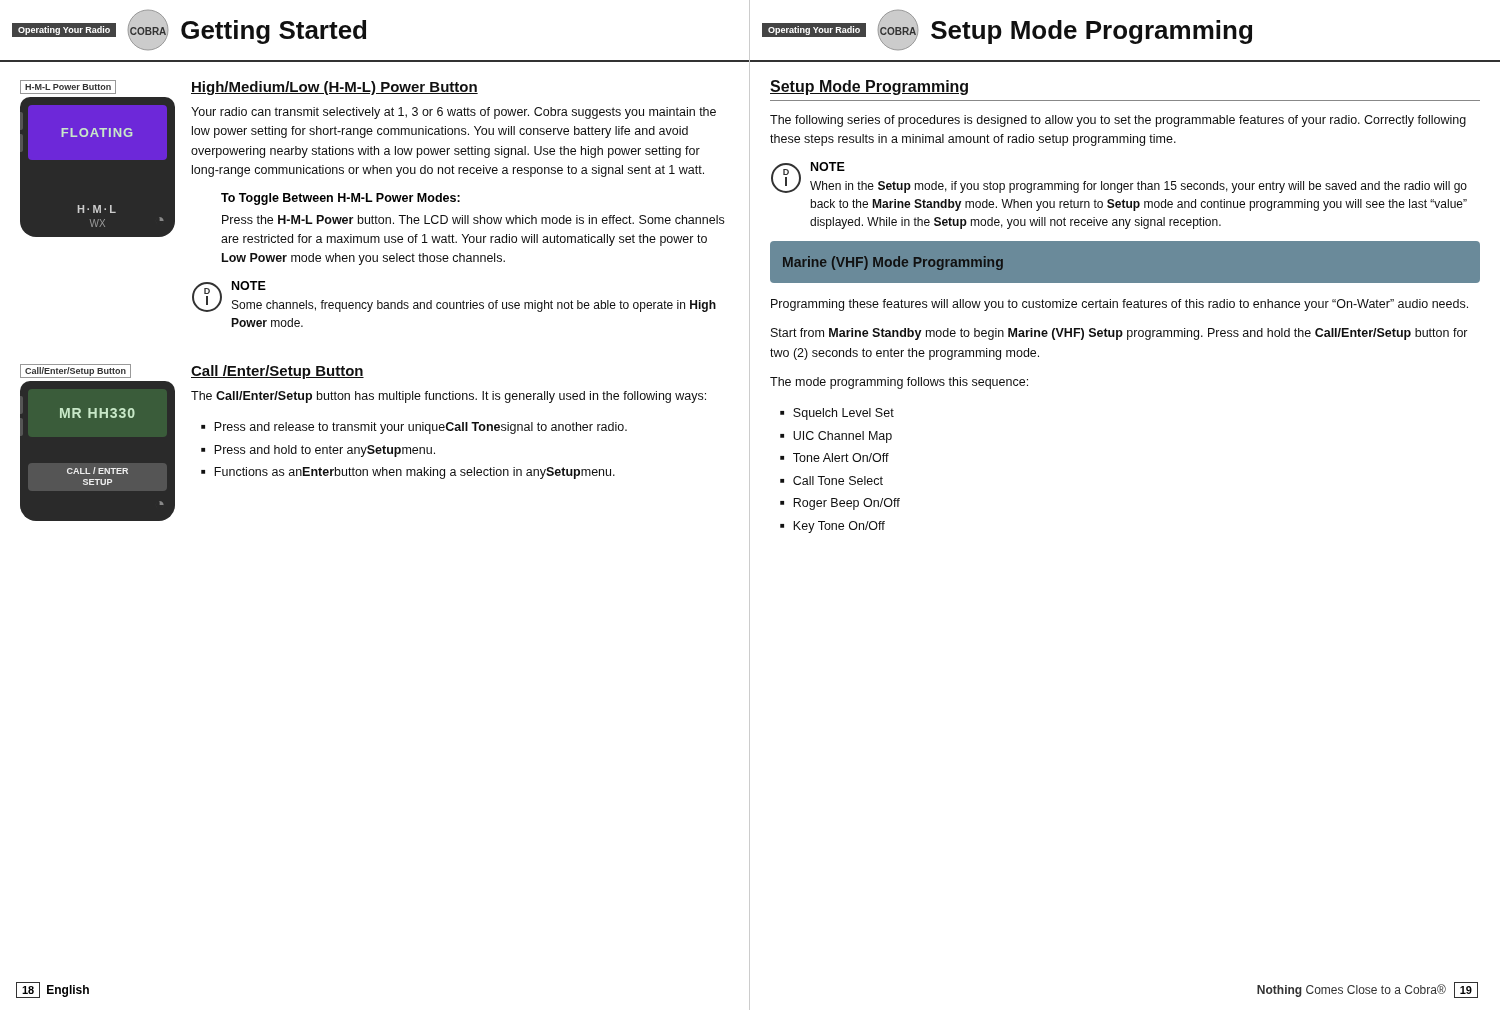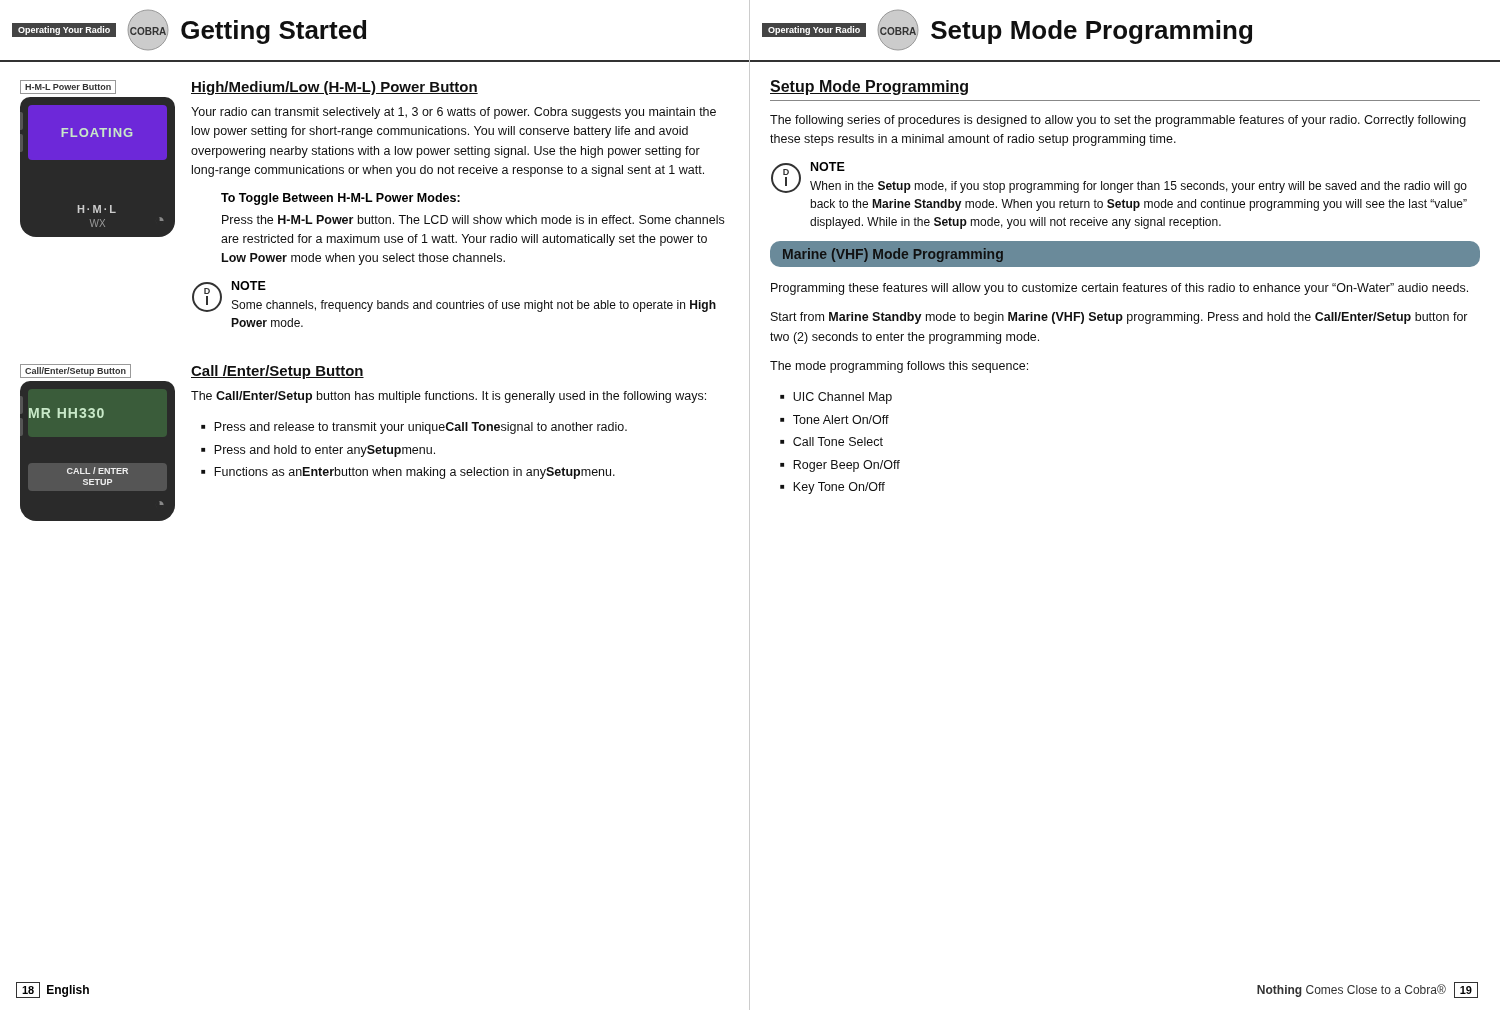--- a/index.html
+++ b/index.html
@@ -228,20 +228,21 @@
     .radio-screen-area2 {
       position: absolute;
       top: 8px;
       left: 8px;
       right: 8px;
       background: #3a5c3a;
       height: 48px;
       border-radius: 4px;
       display: flex;
       align-items: center;
+      justify-content: center;
     }
 
     .radio-screen-text2 {
       color: #c8e8c8;
       font-size: 14px;
       font-weight: bold;
       letter-spacing: 1px;
     }
 
     .radio-button-row {
@@ -264,23 +265,23 @@
       text-align: center;
       line-height: 1.2;
     }
 
     
     .marine-bar {
       background: #6a8a9a;
       color: #111;
       font-size: 14px;
       font-weight: bold;
-      padding: 5px 12px;
+      padding: 13px 12px;
       margin-bottom: 12px;
-      border-radius: 10px;
+      border-radius: 4px;
     }
 
     
     .bullet-list {
       list-style: none;
       padding-left: 10px;
       margin: 8px 0;
     }
 
     .bullet-list li {
@@ -505,20 +506,21 @@
 
       <div class="body-text">Programming these features will allow you to customize certain features of this radio to enhance your “On-Water” audio needs.</div>
 
       <div class="body-text">
         Start from <span class="bold">Marine Standby</span> mode to begin <span class="bold">Marine (VHF) Setup</span> programming. Press and hold the <span class="bold">Call/Enter/Setup</span> button for two (2) seconds to enter the programming mode.
       </div>
 
       <div class="body-text">The mode programming follows this sequence:</div>
 
       <ul class="bullet-list">
+        <li>Squelch Level Set</li>
         <li>UIC Channel Map</li>
         <li>Tone Alert On/Off</li>
         <li>Call Tone Select</li>
         <li>Roger Beep On/Off</li>
         <li>Key Tone On/Off</li>
       </ul>
     </div>
 
   </div>
 

